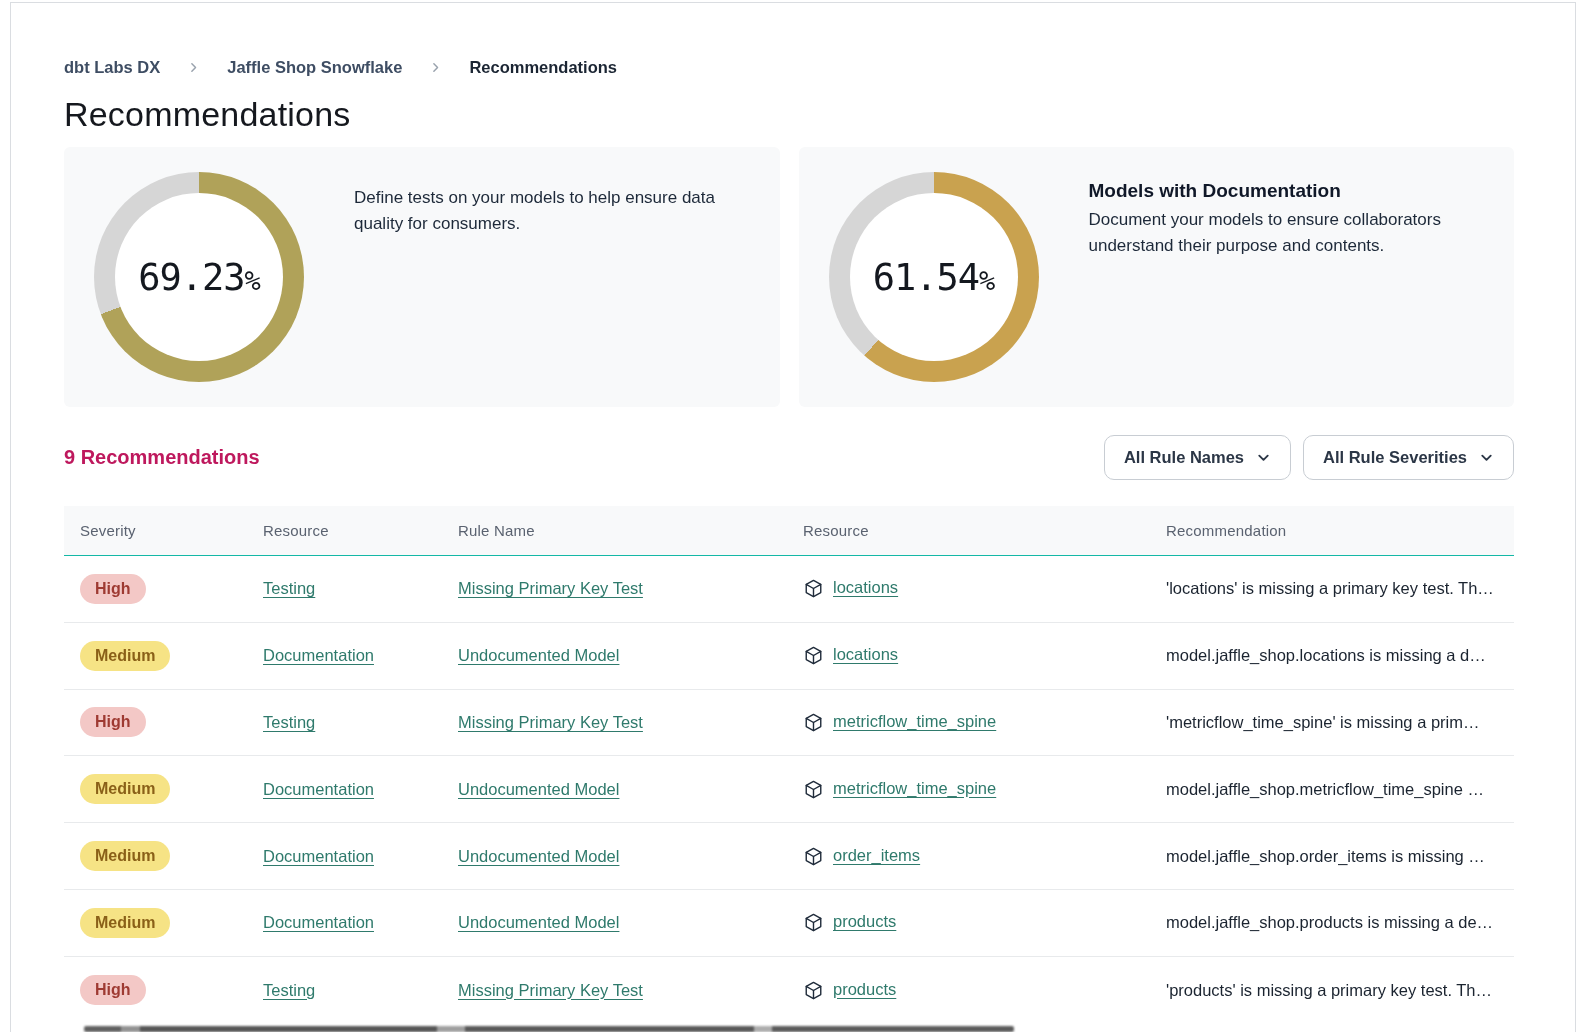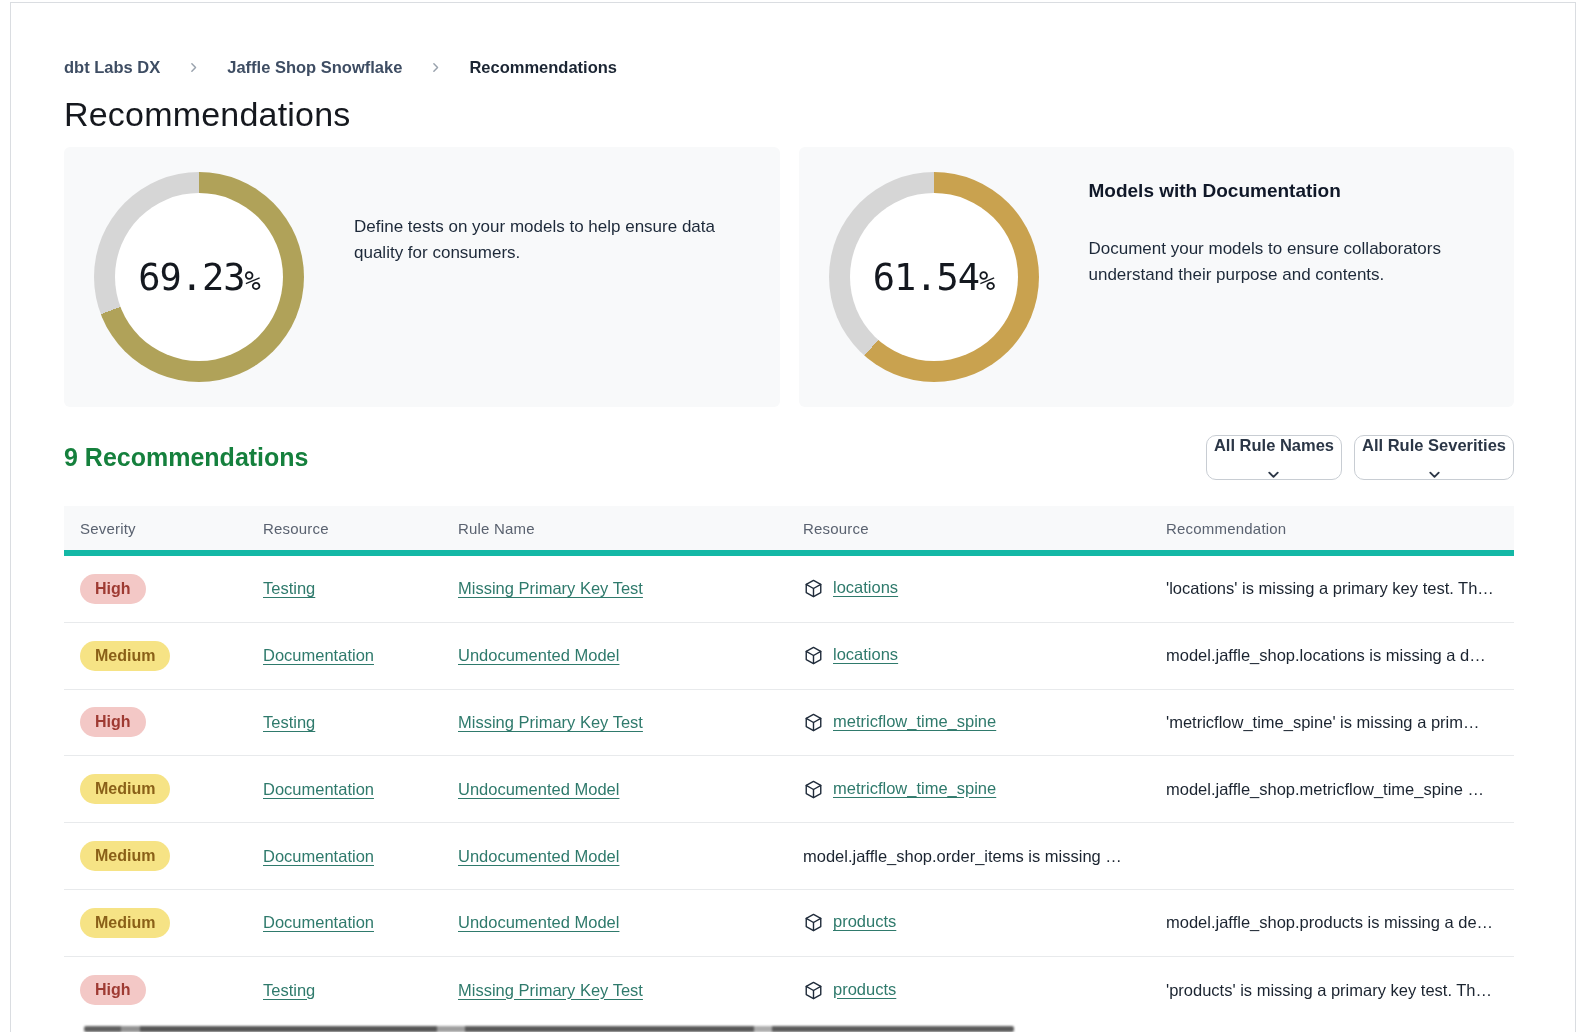--- a/index.html
+++ b/index.html
@@ -40,41 +40,41 @@
     content:""; position:absolute; inset:21px; background:#ffffff; border-radius:50%;
   }
   .donut-label {
     position:absolute; inset:0; display:flex; align-items:center; justify-content:center;
     z-index:1; font-family:"DejaVu Sans Mono", monospace; font-size:37px; font-weight:500; color:#14181f;
     letter-spacing:-1px;
   }
   .donut-label .unit { font-size:27px; margin-top:6px; }
   .card-text { margin-left:50px; padding-top:8px; max-width:470px; }
   .card-title { font-size:19px; font-weight:700; color:#101828; }
-  .card-desc { margin-top:34px; font-size:17px; color:#1d2939; line-height:1.52; }
+  .card-desc { margin-top:5px; font-size:17px; color:#1d2939; line-height:1.52; }
 
   
   .section-head { margin-top:28px; display:flex; align-items:center; justify-content:space-between; }
-  .section-title { font-size:25px; font-weight:600; color:#15803d; }
+  .section-title { font-size:20px; font-weight:600; color:#be185d; }
   .filters { display:flex; gap:12px; }
   .filter-btn {
     height:45px; background:#fff; border:1px solid #c8cdd3; border-radius:10px;
-    display:flex; align-items:center; gap:12px; padding:0 7px;
-    font-size:16.5px; font-weight:600; color:#2b3646; font-family:inherit; cursor:pointer;flex-direction:column;
+    display:flex; align-items:center; gap:12px; padding:0 19px;
+    font-size:16.5px; font-weight:600; color:#2b3646; font-family:inherit; cursor:pointer;
   }
   .chev { display:flex; align-items:center; }
 
   
   .table { margin-top:26px; }
   .t-head, .t-row {
     display:grid;
     grid-template-columns:183px 195px 345px 363px 1fr;
     align-items:center; padding:0 16px;
   }
-  .t-head { background:#f8f9fa; height:50px; border-bottom:6px solid #14b8a6; }
+  .t-head { background:#f8f9fa; height:50px; border-bottom:1px solid #14b8a6; }
   .t-head > div { font-size:15px; color:#5a6270; font-weight:500; letter-spacing:.2px; }
   .t-row { height:66.8px; border-bottom:1px solid #e8eaec; background:#fff; }
   .t-row:last-child { border-bottom:none; }
 
   .badge {
     display:inline-block; padding:7px 15px; border-radius:999px;
     font-size:16px; font-weight:700; line-height:1;
   }
   .badge[data-severity="High"]   { background:#f3c8c6; color:#9e3a32;text-align:center; }
   .badge[data-severity="Medium"] { background:#f6e385; color:#8a6018; }
@@ -275,20 +275,30 @@
         <div class="t-row">
           <div>
             <span class="badge" data-severity="Medium">Medium</span>
           </div>
           <div>
             <a class="t-link">Documentation</a>
           </div>
           <div>
             <a class="t-link">Undocumented Model</a>
           </div>
+          <div class="res-cell">
+            <span class="cube">
+              <svg width="21" height="21" viewBox="0 0 24 24" fill="none" stroke="currentColor" stroke-width="1.6" stroke-linecap="round" stroke-linejoin="round">
+                <path d="M12 2.8 L20.3 7.4 V16.6 L12 21.2 L3.7 16.6 V7.4 Z"></path>
+                <path d="M3.7 7.4 L12 12 L20.3 7.4"></path>
+                <path d="M12 12 V21.2"></path>
+              </svg>
+            </span>
+            <a class="t-link">order_items</a>
+          </div>
           <div class="rec-text">model.jaffle_shop.order_items is missing …</div>
         </div>
 
         <div class="t-row">
           <div>
             <span class="badge" data-severity="Medium">Medium</span>
           </div>
           <div>
             <a class="t-link">Documentation</a>
           </div>

